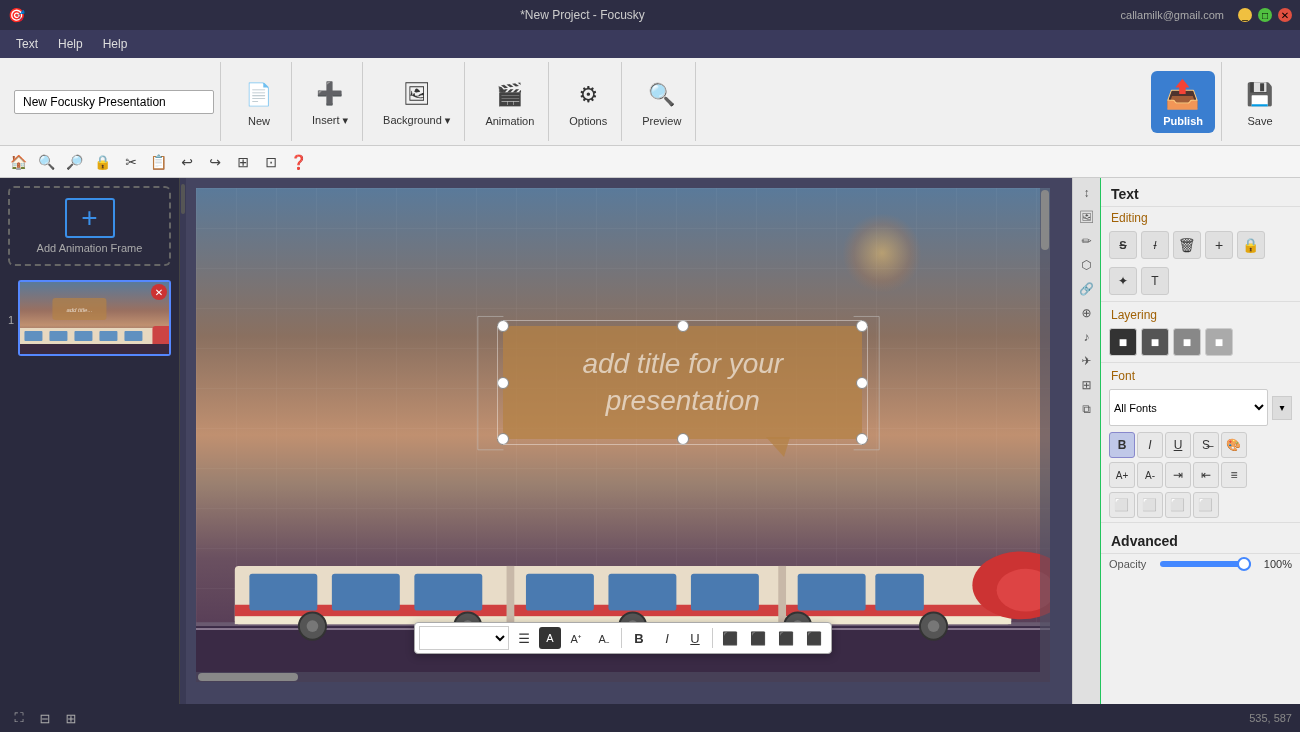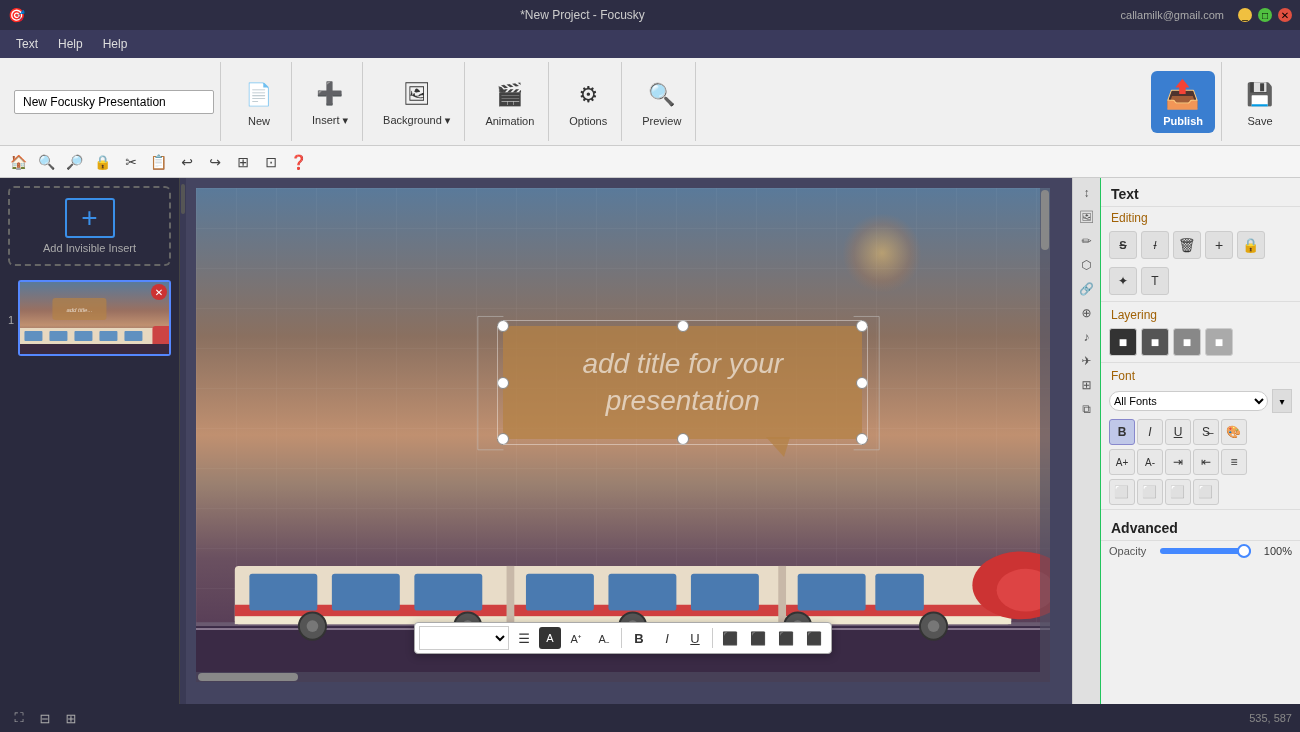--- a/index.html
+++ b/index.html
@@ -322,25 +322,25 @@
     .rp-divider { height: 1px; background: #ddd; margin: 2px 0; }
 
     .font-select-row {
       display: flex;
       align-items: center;
       padding: 4px 8px;
       gap: 4px;
     }
     .font-select {
       flex: 1;
-      height: 20px;
+      height: 37px;
       border: 1px solid #ccc;
       font-size: 11px;
       background: white;
-      border-radius: 12px;
+      border-radius: 2px;
     }
     .font-select-arrow {
       width: 20px;
       height: 24px;
       background: #ddd;
       border: 1px solid #ccc;
       display: flex;
       align-items: center;
       justify-content: center;
       cursor: pointer;
@@ -546,21 +546,21 @@
   <button class="icon-bar-btn">⊞</button>
   <button class="icon-bar-btn">⊡</button>
   <button class="icon-bar-btn">❓</button>
 </div>
 
 <div class="main-area">
 
   <div class="left-panel">
     <div class="add-frame-btn">
       <div class="plus-icon">+</div>
-      <span style="font-size:11px;text-align:center;">Add Invisible Insert</span>
+      <span style="font-size:11px;text-align:center;">Add Animation Frame</span>
     </div>
     <div class="slide-list">
       <div style="display:flex;align-items:center;gap:4px;padding:2px 4px;">
         <span style="color:#aaa;font-size:11px;">1</span>
         <div class="slide-thumb" style="flex:1;">
           <div class="slide-thumb-img">
             
             <svg width="100%" height="100%" viewBox="0 0 160 72" preserveAspectRatio="xMidYMid slice">
               <defs>
                 <linearGradient id="skyGrad" x1="0" y1="0" x2="0" y2="1">

